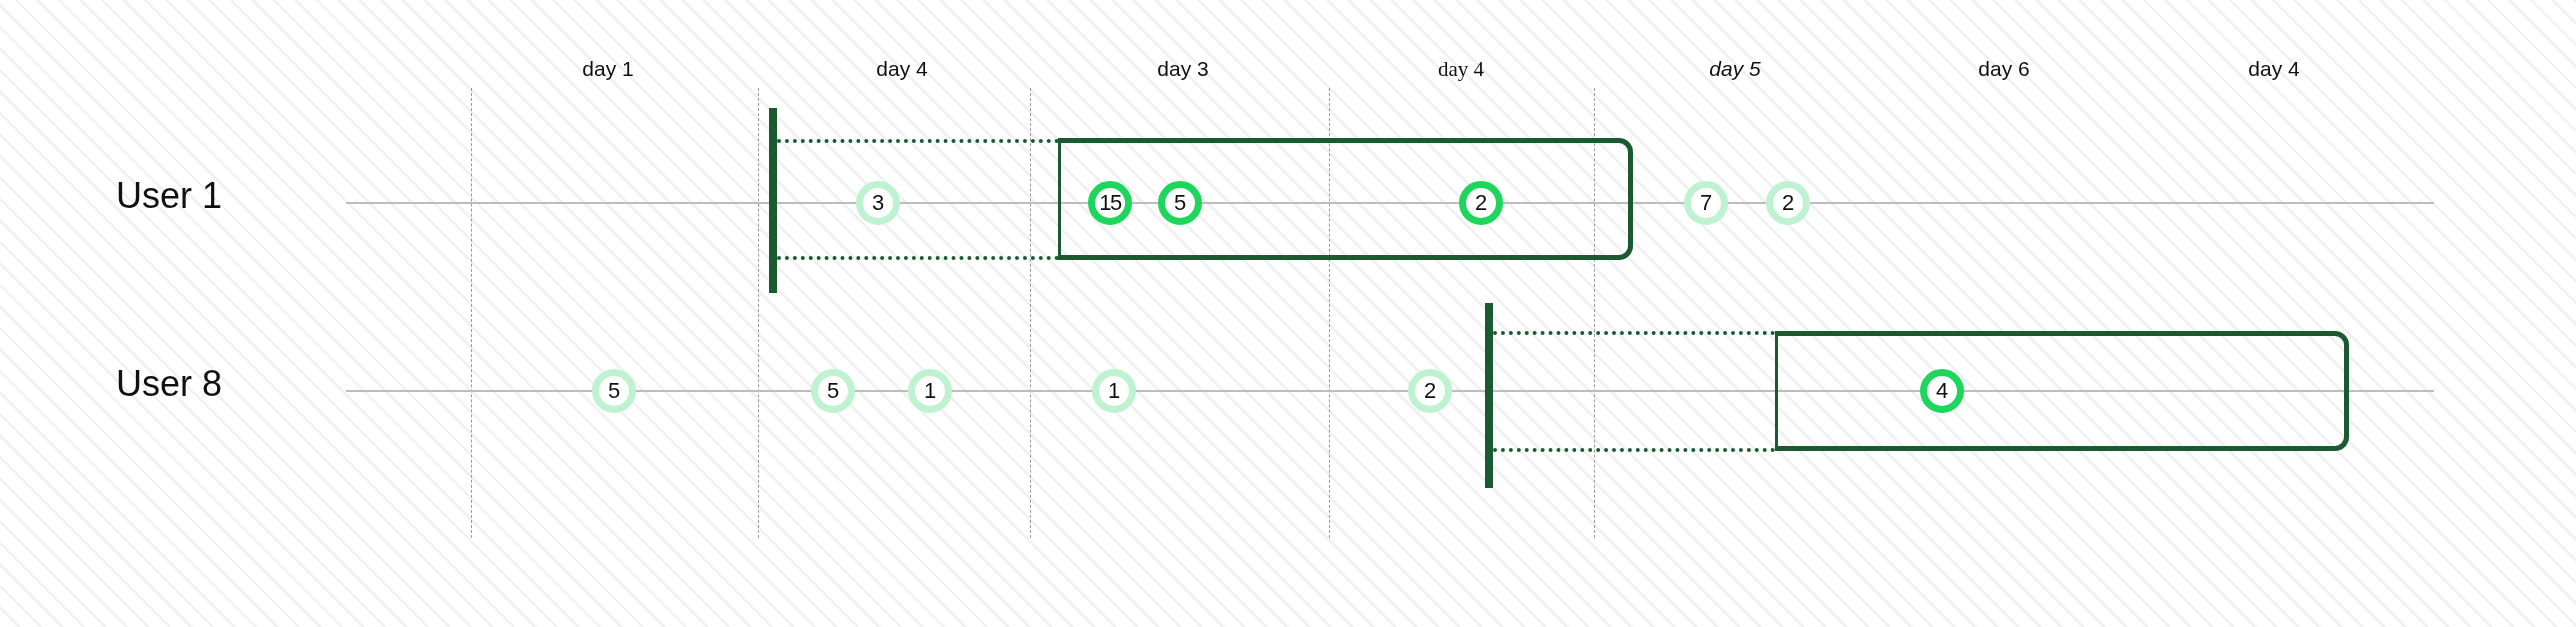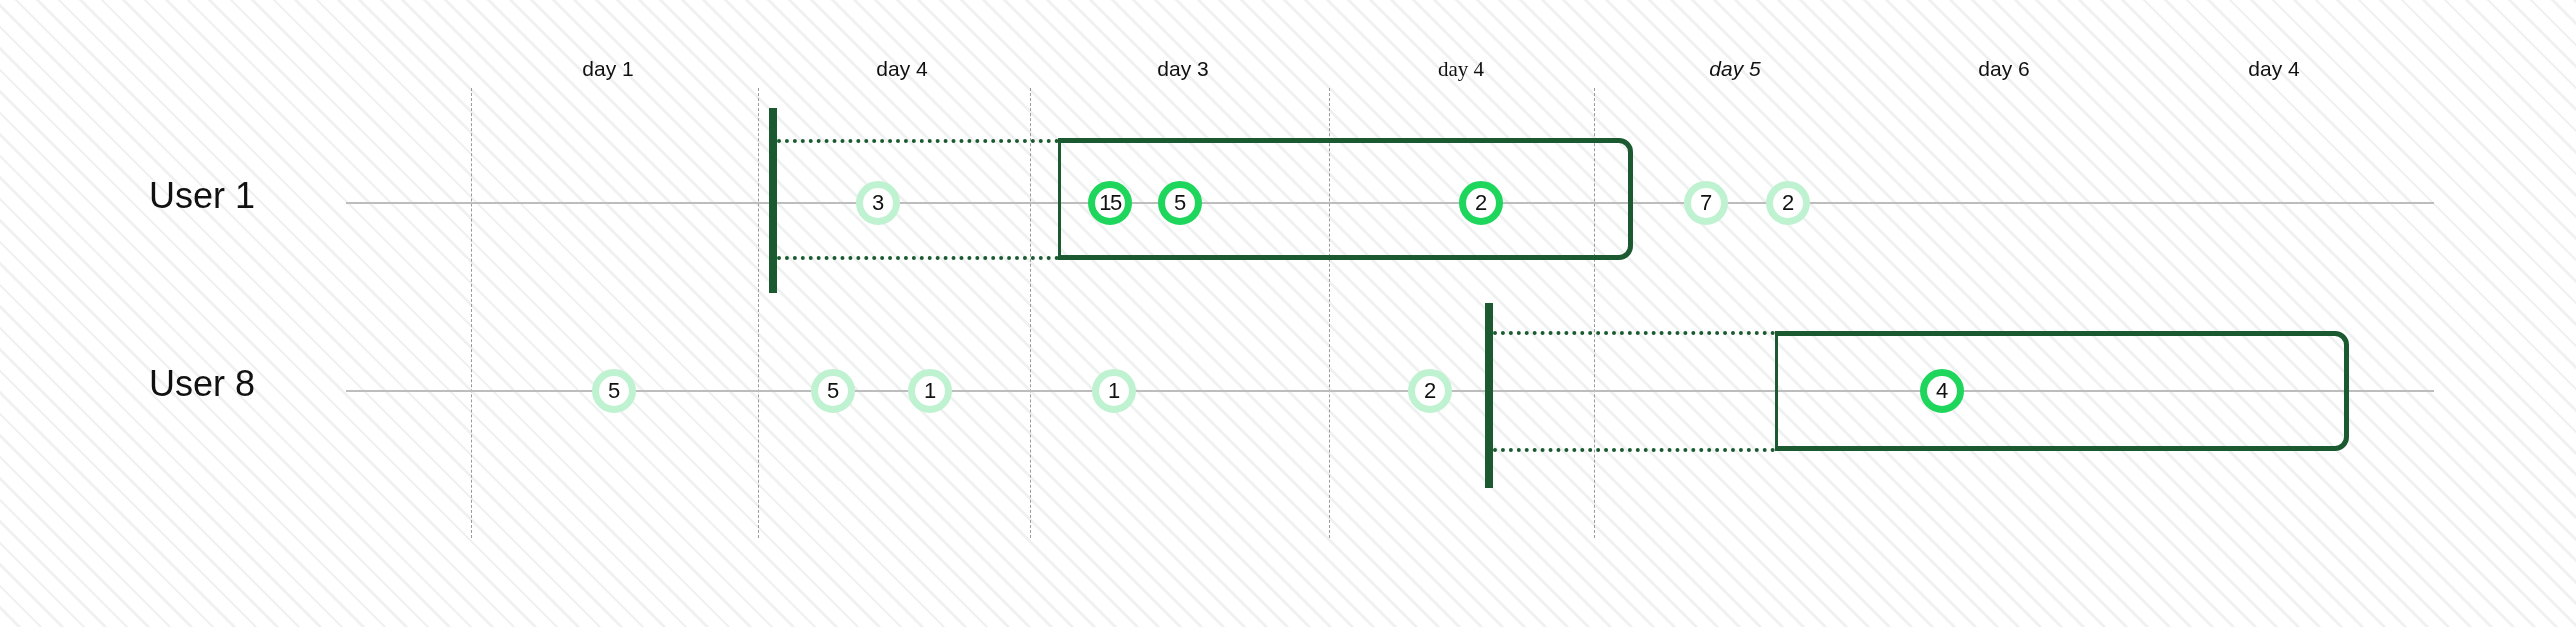--- a/index.html
+++ b/index.html
@@ -13,21 +13,21 @@
   #canvas { position: absolute; left: 0; top: 0; width: 2576px; height: 627px; }
   .day-label {
     position: absolute; top: 55px; width: 156px; margin-left: -78px;
     text-align: center; font-size: 21px; line-height: 28px; color: #111;
   }
   .gridline {
     position: absolute; top: 88px; height: 450px; width: 0;
     border-left: 1.6px dashed #9a9a9a; margin-left: -0.8px;
   }
   .row-label {
-    position: absolute; left: 124px; width: 156px; text-align: center;
+    position: absolute; left: 116px; width: 156px; 
     font-size: 36px; line-height: 44px; margin-top: -23.5px; color: #111;
   }
   .row-line {
     position: absolute; height: 2.3px; background: #bdbdbd; margin-top: -1.2px;
   }
   .start-bar { position: absolute; background: #1b5a30; width: 7.8px; }
   .dotted-line {
     position: absolute; height: 0; border-top: 4.7px dotted #1b5a30; margin-top: -2.3px;
   }
   .period-box {

